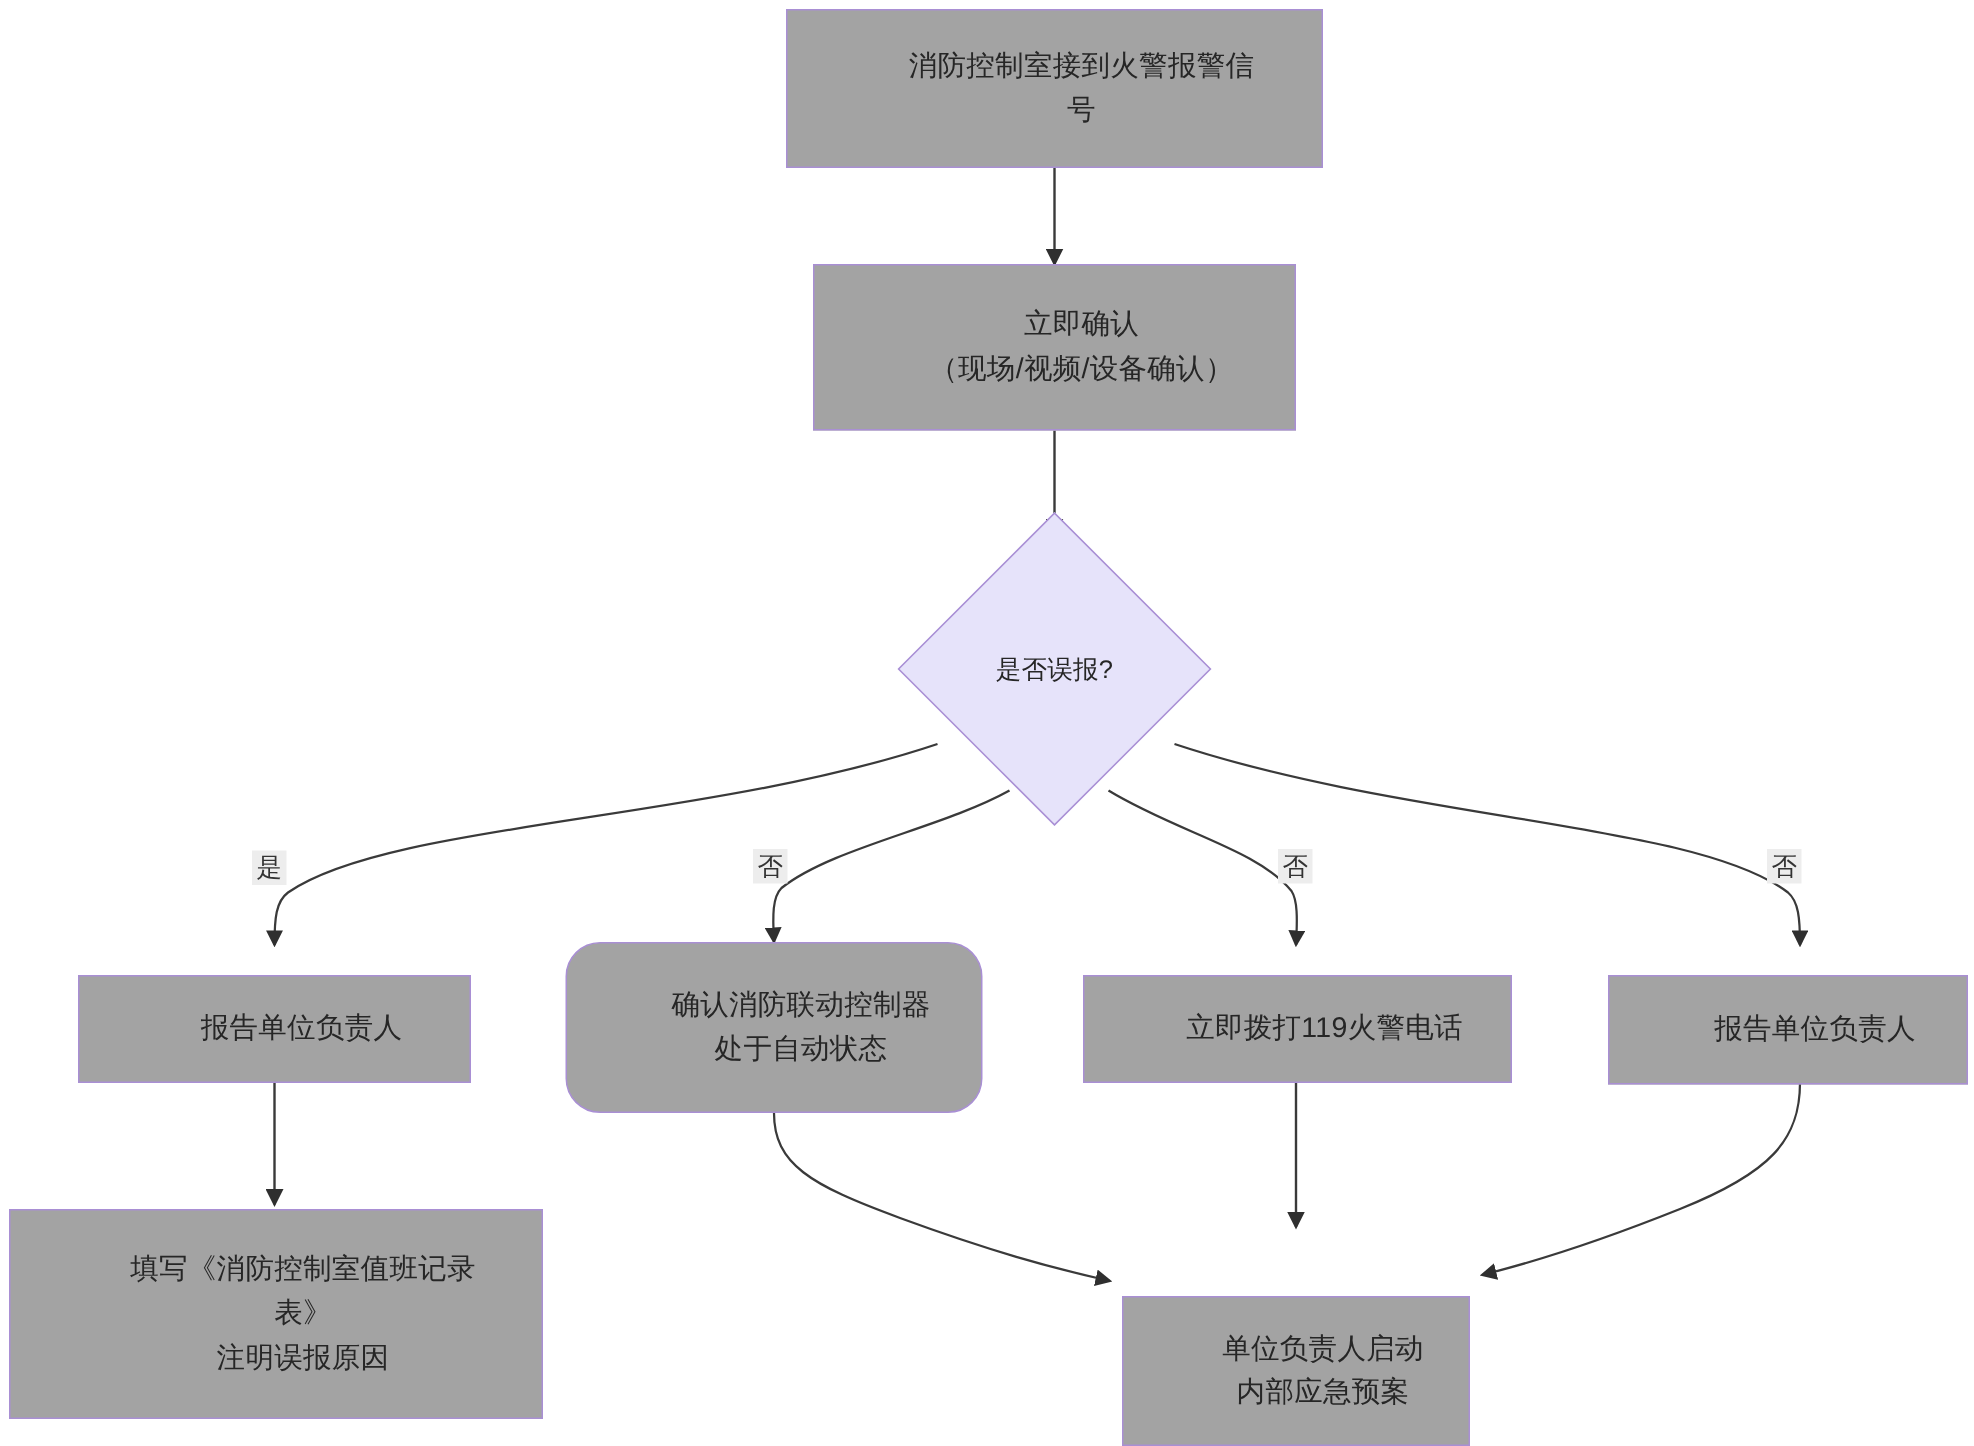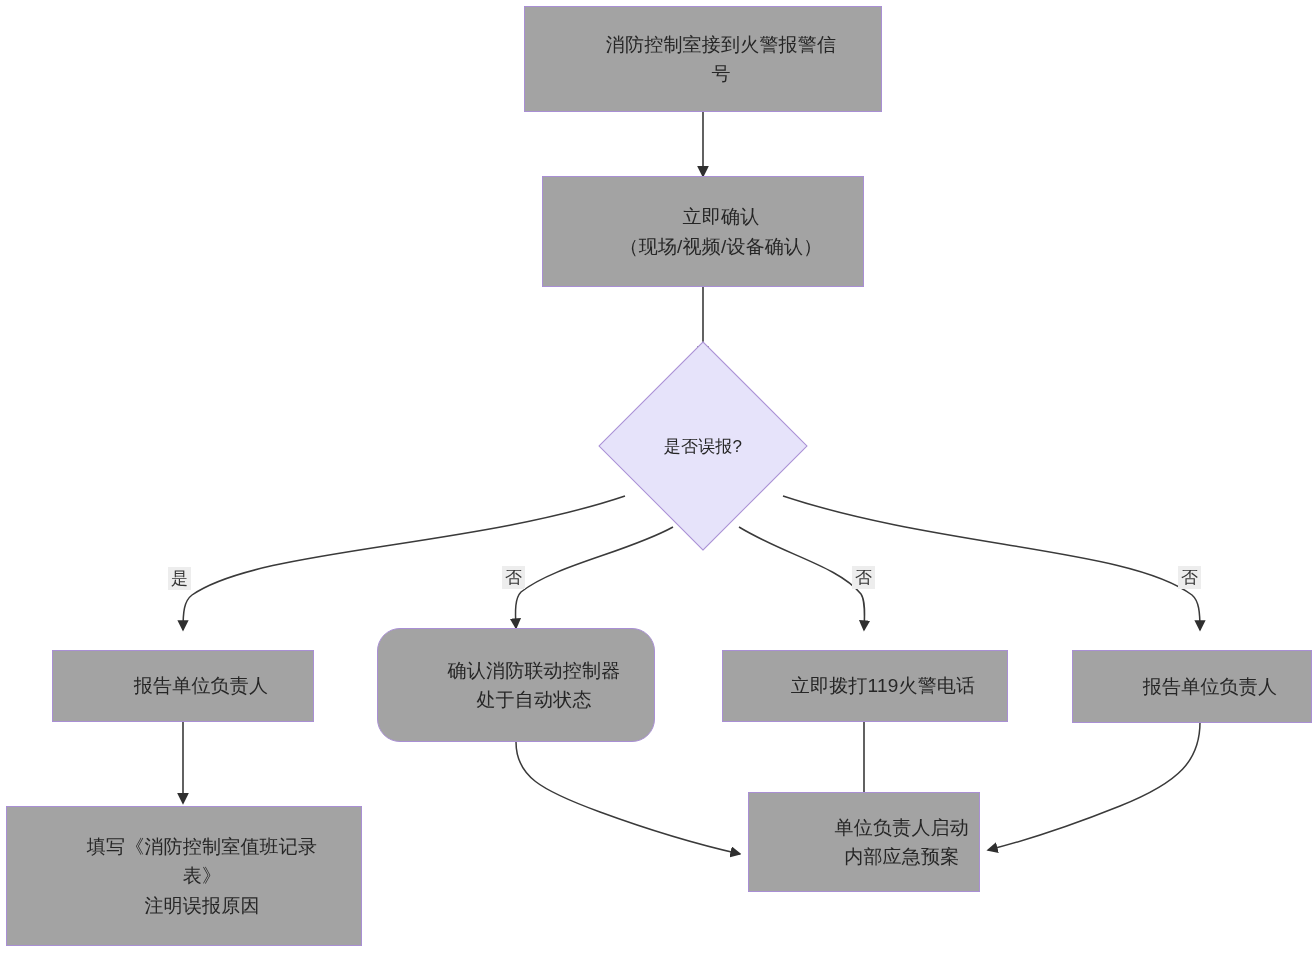--- a/index.html
+++ b/index.html
@@ -143,21 +143,21 @@
   <div class="node" style="left:1072px; top:650px; width:240px; height:73px;">
     <span class="lines">报告单位负责人</span>
   </div>
 
   <div class="node" style="left:6px; top:806px; width:356px; height:140px;">
     <span class="lines">填写《消防控制室值班记录
 表》
 注明误报原因</span>
   </div>
 
-  <div class="node" style="left:748px; top:792px; width:232px; height:100px;justify-content:flex-end;">
+  <div class="node" style="left:748px; top:864px; width:232px; height:100px;">
     <span class="lines">单位负责人启动
 内部应急预案</span>
   </div>
 
   <div class="edge-label" style="left:168px; top:567px;">是</div>
 
   <div class="edge-label" style="left:502px; top:566px;">否</div>
 
   <div class="edge-label" style="left:852px; top:566px;">否</div>
 

